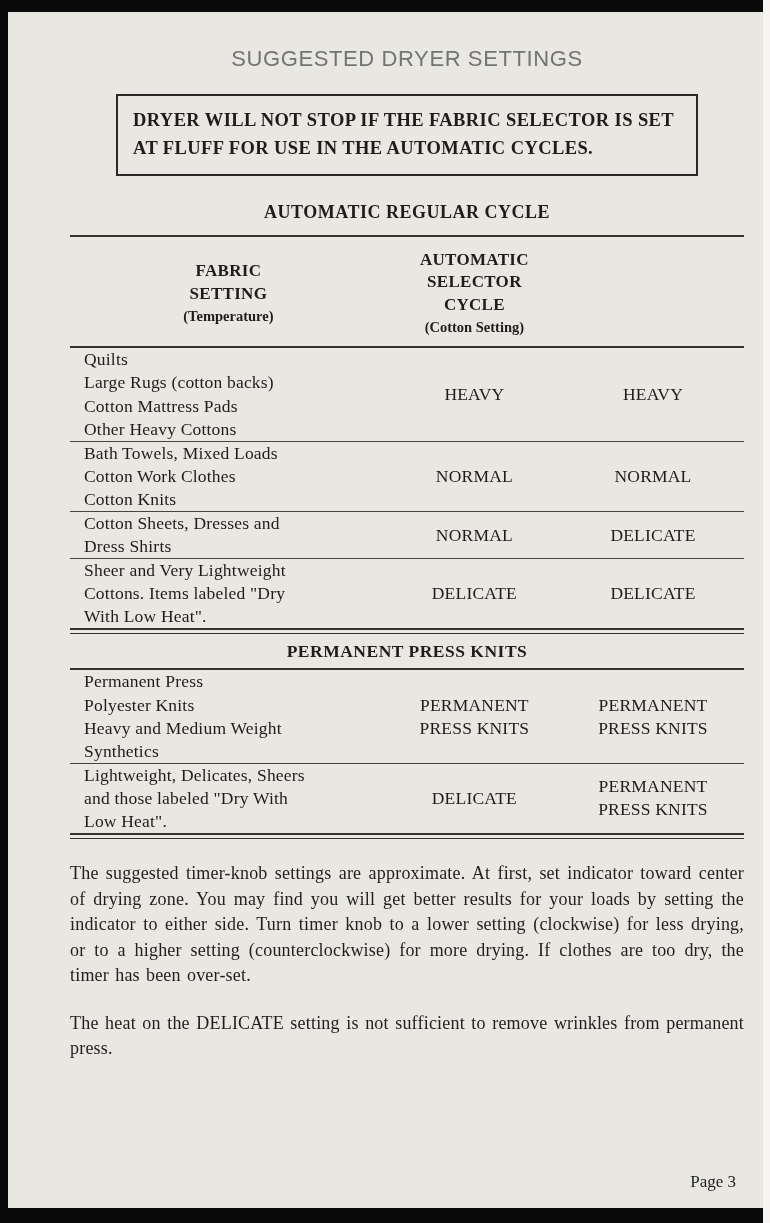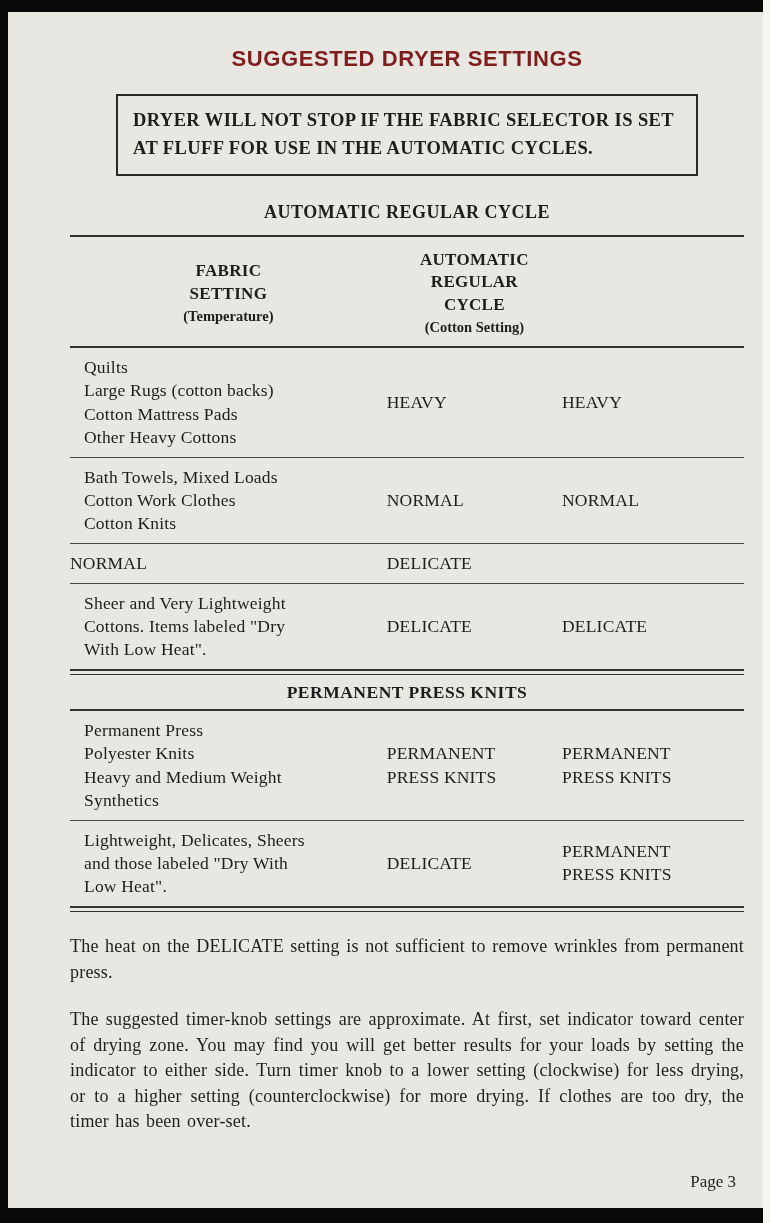--- a/index.html
+++ b/index.html
@@ -27,24 +27,24 @@
     background:#f6f5f2;
     z-index:5;
   }
   .content{
     padding:0 26px 0 62px;
   }
   h1.doc-title{
     margin:34px 0 0;
     text-align:center;
     font-family:"Liberation Sans", sans-serif;
-    font-weight:bold;
+    font-weight:normal;
     font-size:22px;
     letter-spacing:0.6px;
-    color:#7f1d1d;
+    color:#737373;
   }
   .warning-box{
     margin:22px auto 3px;
     width:548px;
     border:2.5px solid #2a2927;
     padding:11px 15px;
     background:transparent;
   }
   .warning-box p{
     margin:0;
@@ -83,33 +83,34 @@
     white-space:pre-line;
     letter-spacing:0.3px;
   }
   .hsub{
     font-weight:bold;
     font-size:14.5px;
     margin-top:2px;
   }
   .row{
     align-items:center;
-    padding:8px 0;
+    padding:0 0;
   }
   .cell{
     font-size:17.5px;
     line-height:1.32;
     white-space:pre-line;
     letter-spacing:0.2px;
   }
   .cell.load{
     padding-left:14px;
     text-align:left;
   }
   .cell.center{
+    text-align:center;
   }
   h3.mid-heading{
     margin:0;
     padding:7px 0 6px;
     text-align:center;
     font-size:17.5px;
     font-weight:bold;
     letter-spacing:0.5px;
   }
   .paragraphs p{
@@ -148,21 +149,21 @@
         <div class="rule"></div>
 
         <div class="thead grid">
           <div class="hcell">
             <div class="htitle">FABRIC
 SETTING</div>
             <div class="hsub">(Temperature)</div>
           </div>
           <div class="hcell">
             <div class="htitle">AUTOMATIC
-REGULAR
+SELECTOR
 CYCLE</div>
             <div class="hsub">(Cotton Setting)</div>
           </div>
         </div>
 
         <div class="rule"></div>
 
         <div class="row grid">
           <div class="cell load">Quilts
 Large Rugs (cotton backs)
@@ -176,20 +177,22 @@
         <div class="row grid">
           <div class="cell load">Bath Towels, Mixed Loads
 Cotton Work Clothes
 Cotton Knits</div>
           <div class="cell center">NORMAL</div>
           <div class="cell center">NORMAL</div>
         </div>
         <div class="rule thin"></div>
 
         <div class="row grid">
+          <div class="cell load">Cotton Sheets, Dresses and
+Dress Shirts</div>
           <div class="cell center">NORMAL</div>
           <div class="cell center">DELICATE</div>
         </div>
         <div class="rule thin"></div>
 
         <div class="row grid">
           <div class="cell load">Sheer and Very Lightweight
 Cottons. Items labeled "Dry
 With Low Heat".</div>
           <div class="cell center">DELICATE</div>
@@ -218,21 +221,21 @@
 Low Heat".</div>
           <div class="cell center">DELICATE</div>
           <div class="cell center">PERMANENT
 PRESS KNITS</div>
         </div>
 
         <div class="rule dbl"></div>
       </div>
 
       <div class="paragraphs">
+        <p>The suggested timer-knob settings are approximate. At first, set indicator toward center of drying zone. You may find you will get better results for your loads by setting the indicator to either side. Turn timer knob to a lower setting (clockwise) for less drying, or to a higher setting (counterclockwise) for more drying. If clothes are too dry, the timer has been over-set.</p>
         <p>The heat on the DELICATE setting is not sufficient to remove wrinkles from permanent press.</p>
-        <p>The suggested timer-knob settings are approximate. At first, set indicator toward center of drying zone. You may find you will get better results for your loads by setting the indicator to either side. Turn timer knob to a lower setting (clockwise) for less drying, or to a higher setting (counterclockwise) for more drying. If clothes are too dry, the timer has been over-set.</p>
       </div>
 
     </div>
     <div class="page-number">Page 3</div>
   </div>
   <div class="white-edge"></div>
 </div>
 
 </body></html>

